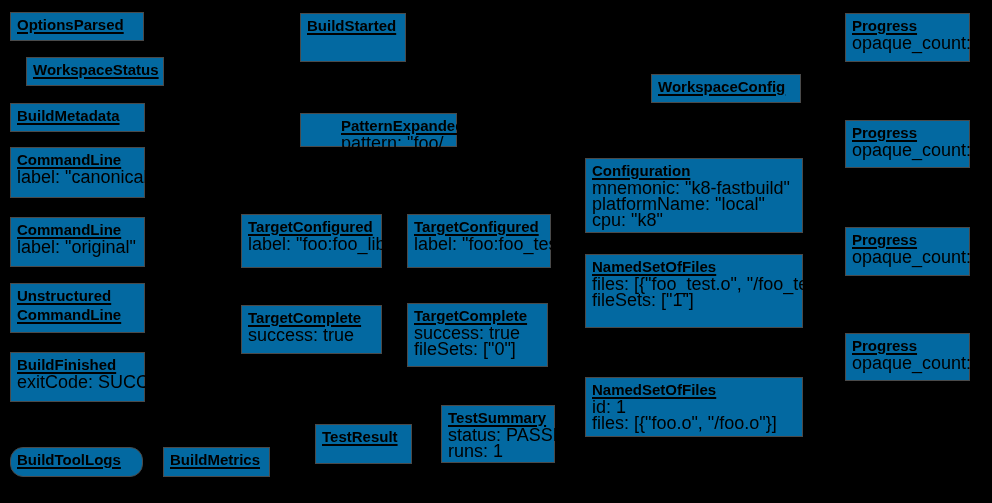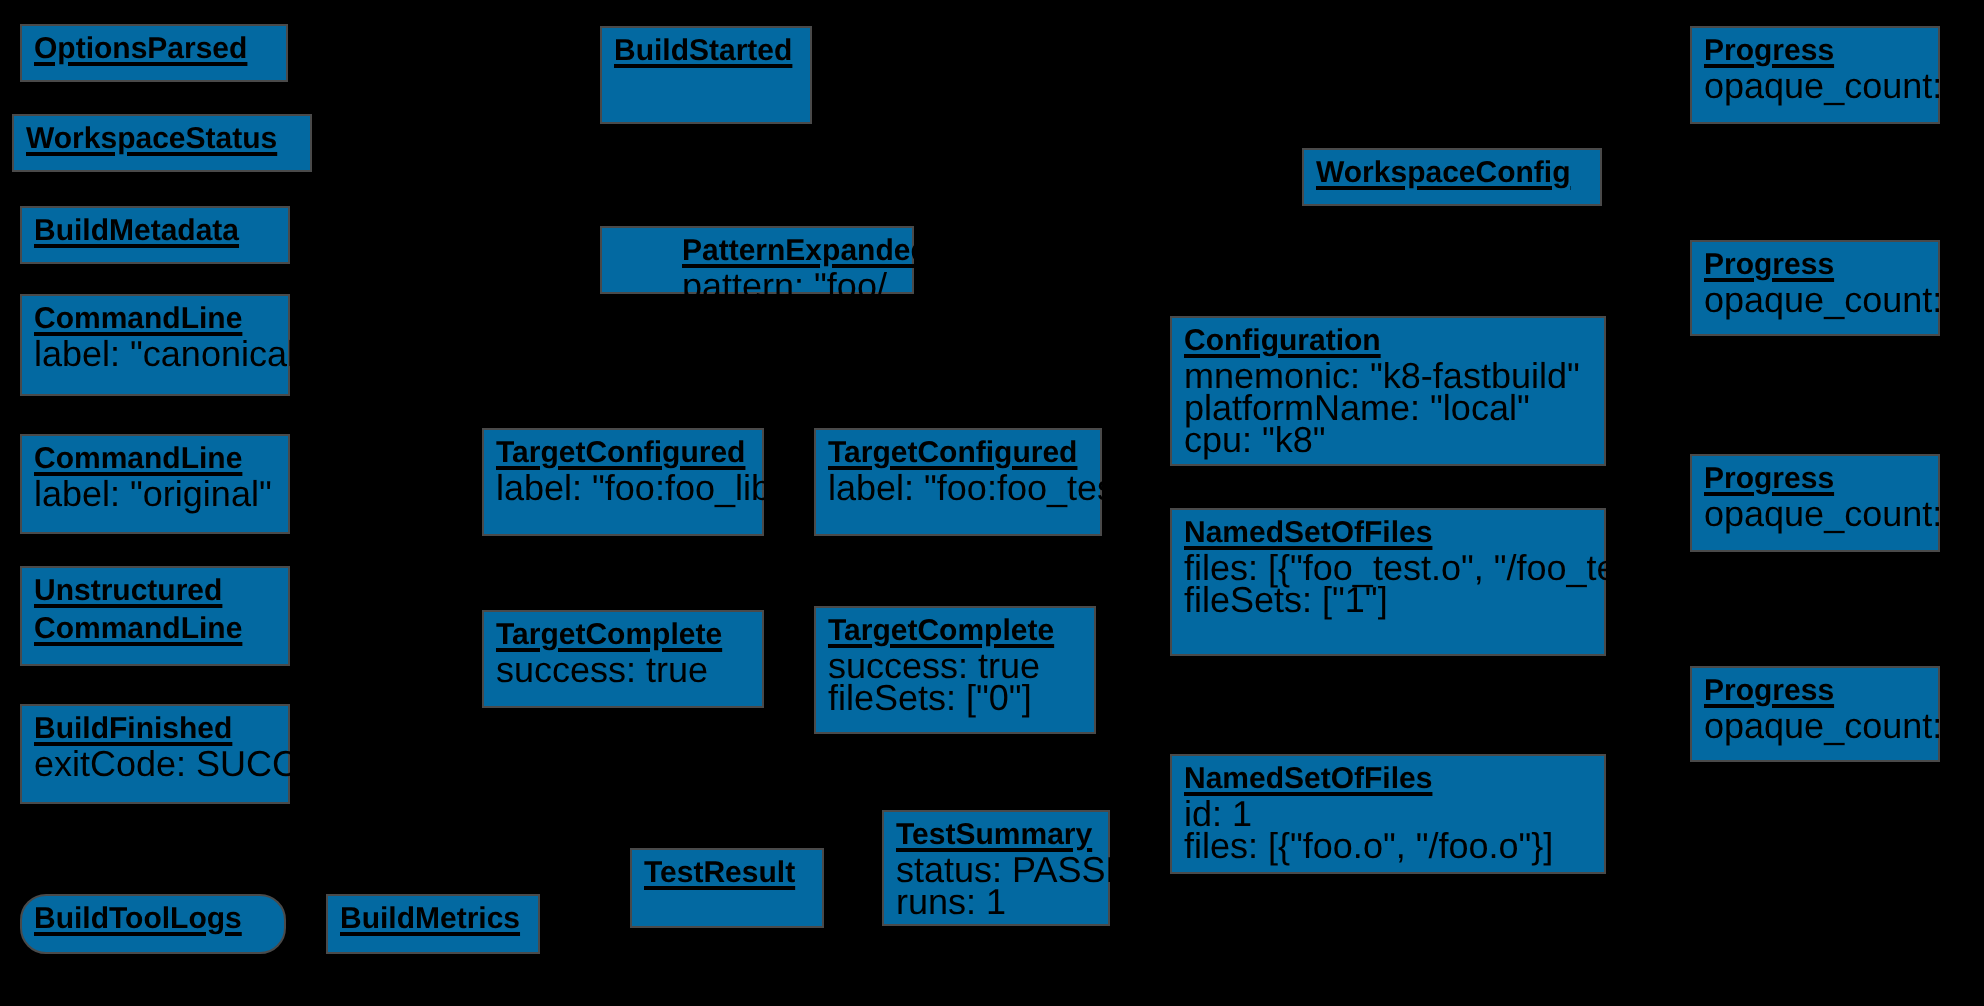--- a/index.html
+++ b/index.html
@@ -46,21 +46,21 @@
 </style>
 </head>
 <body>
 
 <div id="canvas">
 
   <div class="node" style="left:10px; top:12px; width:134px; height:29px;">
     <div class="title">OptionsParsed</div>
   </div>
 
-  <div class="node" style="left:6px; top:57px; width:150px; height:29px;">
+  <div class="node" style="left:26px; top:57px; width:138px; height:29px;">
     <div class="title">WorkspaceStatus</div>
   </div>
 
   <div class="node" style="left:10px; top:103px; width:135px; height:29px;">
     <div class="title">BuildMetadata</div>
   </div>
 
   <div class="node" style="left:10px; top:147px; width:135px; height:51px;">
     <div class="title">CommandLine</div>
     <div class="line">label: "canonical"</div>

